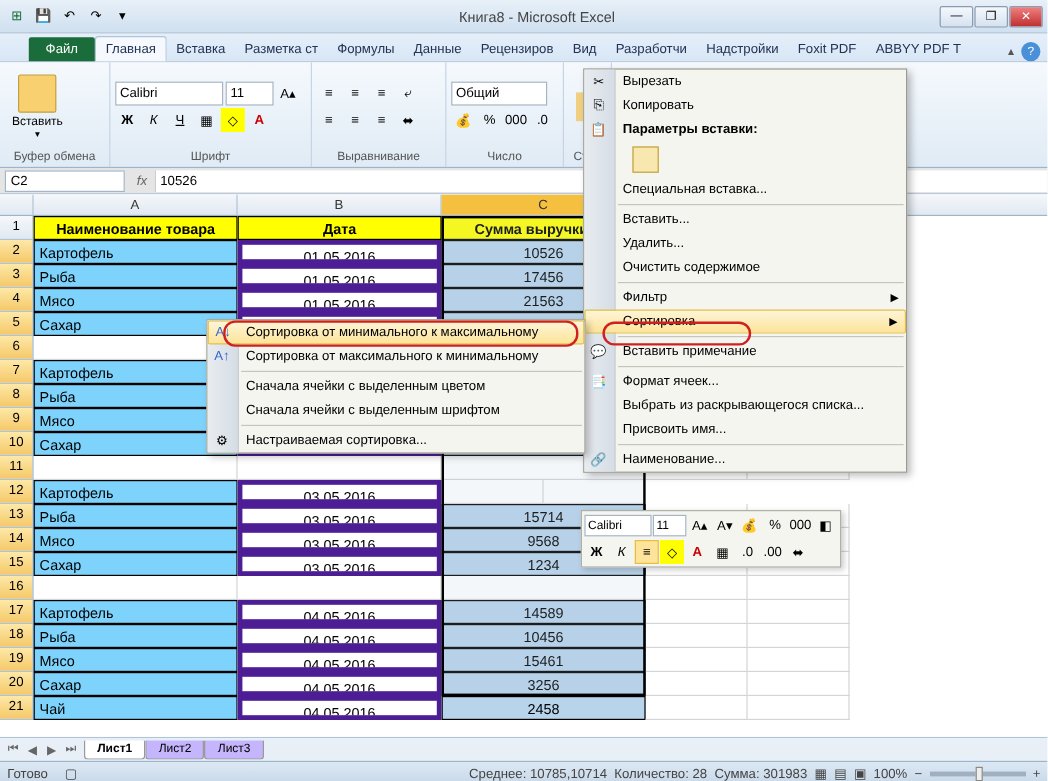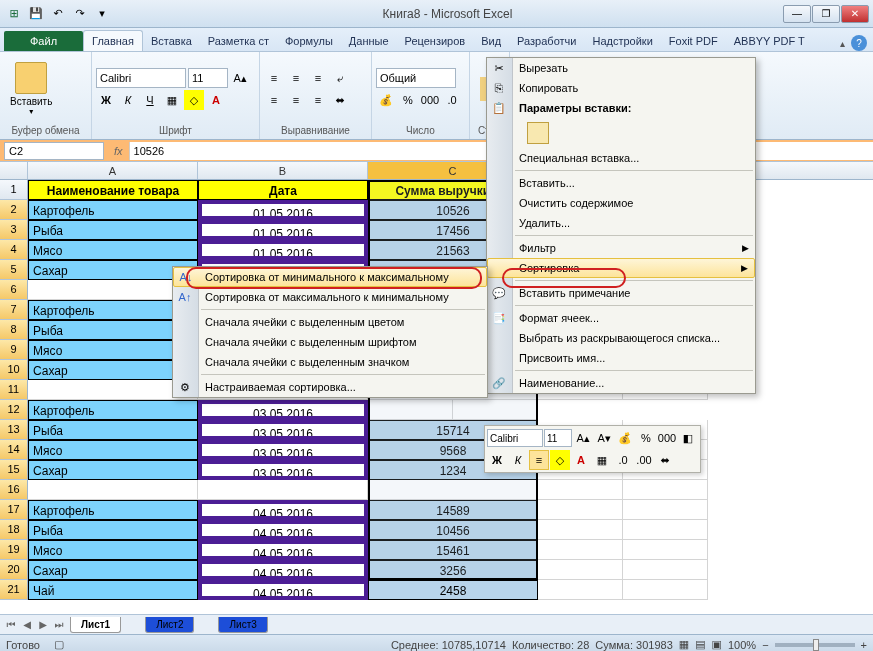--- a/index.html
+++ b/index.html
@@ -9,42 +9,42 @@
 .titlebar { height: 28px; background: linear-gradient(#e8f0f8, #cfe0f0); display: flex; align-items: center; padding: 0 4px; border-bottom: 1px solid #9db5cc; }
 .qat { display: flex; gap: 2px; align-items: center; }
 .qat-btn { width: 20px; height: 20px; display: flex; align-items: center; justify-content: center; font-size: 11px; cursor: pointer; }
 .title-text { flex: 1; text-align: center; font-size: 12px; color: #444; }
 .win-controls { display: flex; gap: 1px; }
 .win-btn { width: 28px; height: 18px; border: 1px solid #8a9cb0; background: linear-gradient(#f5f8fc, #d5e2f0); display: flex; align-items: center; justify-content: center; font-size: 10px; cursor: pointer; border-radius: 2px; }
 .win-close { background: linear-gradient(#f08080, #c03030); color: #fff; }
 
 
 .ribbon-tabs { height: 24px; background: linear-gradient(#e5effa, #d8e6f5); display: flex; align-items: flex-end; padding-left: 4px; border-bottom: 1px solid #b0c4d8; }
-.file-tab { background: #1a6c3a; color: #fff; padding: 4px 26px; font-size: 11px; border-radius: 2px 2px 0 0; cursor: pointer; }
+.file-tab { background: #1a6c3a; color: #fff; padding: 4px 14px; font-size: 11px; border-radius: 2px 2px 0 0; cursor: pointer; margin-left: 20px; }
 .tab { padding: 4px 8px; font-size: 11px; color: #235; cursor: pointer; }
 .tab.active { background: #f5f9fd; border: 1px solid #b0c4d8; border-bottom: none; border-radius: 3px 3px 0 0; }
 .tab-right { margin-left: auto; display: flex; gap: 6px; padding-right: 6px; align-items: center; }
 .help-icon { width: 16px; height: 16px; border-radius: 50%; background: #4a90d9; color: #fff; font-size: 10px; display: flex; align-items: center; justify-content: center; cursor: pointer; }
 
 
 .ribbon { height: 88px; background: linear-gradient(#f5f9fd, #e0ebf5); border-bottom: 1px solid #9db5cc; display: flex; }
 .ribbon-group { border-right: 1px solid #c5d5e5; padding: 2px 4px; display: flex; flex-direction: column; }
 .group-content { flex: 1; display: flex; gap: 2px; align-items: center; }
 .group-label { font-size: 10px; text-align: center; color: #555; padding: 1px 0; }
 .big-btn { display: flex; flex-direction: column; align-items: center; padding: 2px 6px; cursor: pointer; font-size: 10px; }
 .big-btn-icon { width: 32px; height: 32px; background: #f8d070; border: 1px solid #c0a040; border-radius: 2px; margin-bottom: 2px; }
 .font-controls { display: flex; flex-direction: column; gap: 2px; }
 .font-row { display: flex; gap: 2px; }
 .combo { border: 1px solid #a5b5c5; background: #fff; font-size: 11px; padding: 1px 3px; height: 20px; }
 .font-name { width: 90px; }
 .font-size { width: 40px; }
 .mini-btn { width: 20px; height: 20px; border: 1px solid transparent; display: flex; align-items: center; justify-content: center; font-size: 11px; cursor: pointer; }
 
 
-.formula-bar { height: 22px; background: #fdba74; border-bottom: 1px solid #b0c4d8; display: flex; align-items: center; }
+.formula-bar { height: 22px; background: #e5e5e5; border-bottom: 1px solid #b0c4d8; display: flex; align-items: center; }
 .name-box { width: 100px; border: 1px solid #a5b5c5; background: #fff; font-size: 11px; padding: 1px 4px; margin: 0 4px; height: 18px; }
 .fx-label { font-size: 11px; font-style: italic; color: #666; padding: 0 6px; }
 .formula-input { flex: 1; border: none; background: #fff; font-size: 11px; padding: 1px 4px; height: 18px; border-left: 1px solid #ccc; }
 
 
 .grid-area { position: relative; height: 452px; overflow: hidden; background: #fff; }
 .col-headers { display: flex; height: 18px; background: linear-gradient(#f5f8fc, #e0e8f0); border-bottom: 1px solid #9db5cc; }
 .corner { width: 28px; border-right: 1px solid #b0c4d8; }
 .col-h { border-right: 1px solid #b0c4d8; text-align: center; font-size: 11px; color: #333; line-height: 18px; cursor: pointer; }
 .col-h.selected { background: #f5c040; }
@@ -74,21 +74,21 @@
 .mini-toolbar { position: absolute; background: #f5f5f0; border: 1px solid #b0b0a8; box-shadow: 2px 2px 5px rgba(0,0,0,0.2); padding: 2px; display: flex; flex-direction: column; gap: 2px; z-index: 150; }
 .mini-row { display: flex; gap: 1px; align-items: center; }
 .mini-combo { border: 1px solid #a5b5c5; background: #fff; font-size: 10px; padding: 0 2px; height: 18px; }
 
 
 .sheet-tabs { height: 20px; background: #e8eff7; border-top: 1px solid #b0c4d8; display: flex; align-items: center; font-size: 10px; }
 .sheet-nav { display: flex; padding: 0 4px; gap: 2px; }
 .sheet-nav-btn { width: 14px; cursor: pointer; text-align: center; color: #666; }
 .sheet-tab { padding: 2px 10px; background: #fff; border: 1px solid #999; border-top: none; cursor: pointer; border-radius: 0 0 3px 3px; }
 .sheet-tab.active { font-weight: bold; background: #fff; }
-.sheet-tab.inactive { background: #1d4ed8; margin-left: 24px; }
+.sheet-tab.inactive { background: #c4b5fd; }
 
 
 .status-bar { height: 20px; background: linear-gradient(#dce8f4, #c8d8e8); border-top: 1px solid #9db5cc; display: flex; align-items: center; font-size: 11px; color: #444; padding: 0 6px; gap: 14px; }
 .status-right { margin-left: auto; display: flex; align-items: center; gap: 6px; }
 .zoom-slider { width: 80px; height: 4px; background: #a0b0c0; position: relative; }
 .zoom-thumb { position: absolute; left: 38px; top: -4px; width: 6px; height: 12px; background: #eee; border: 1px solid #888; }
 
 u { text-decoration: underline; }
 </style>
 </head>
@@ -418,24 +418,24 @@
       <span style="width:22px;height:22px;border:1px solid #c0a040;background:#f8e8b0;display:inline-block"></span>
     </div>
   <div class="menu-item">
       <span>Специальная вставка...</span>
     </div>
   <div class="menu-sep"></div>
   <div class="menu-item">
       <span>Вставить...</span>
     </div>
   <div class="menu-item">
+      <span>Удалить...</span>
+    </div>
+  <div class="menu-item">
       <span>Очистить содержимое</span>
-    </div>
-  <div class="menu-item">
-      <span>Удалить...</span>
     </div>
   <div class="menu-sep"></div>
   <div class="menu-item">
       <span>Фильтр</span>
       <span class="menu-arrow">▶</span>
     </div>
   <div class="menu-item hover">
       <span>Сортировка</span>
       <span class="menu-arrow">▶</span>
     </div>
@@ -471,23 +471,20 @@
   <div class="menu-item">
       <span class="menu-icon" style="color:#36c">A↑</span>
       <span>Сортировка от максимального к минимальному</span>
     </div>
   <div class="menu-sep"></div>
   <div class="menu-item">
       <span>Сначала ячейки с выделенным цветом</span>
     </div>
   <div class="menu-item">
       <span>Сначала ячейки с выделенным шрифтом</span>
-    </div>
-  <div class="menu-item">
-      <span>Сначала ячейки с выделенным значком</span>
     </div>
   <div class="menu-sep"></div>
   <div class="menu-item">
       <span class="menu-icon">⚙</span>
       <span>Настраиваемая сортировка...</span>
     </div>
 </div>
 
 <div class="red-circle" style="left:186px; top:267px; width:296px; height:22px"></div>
 <div class="red-circle" style="left:502px; top:268px; width:124px; height:20px"></div>

